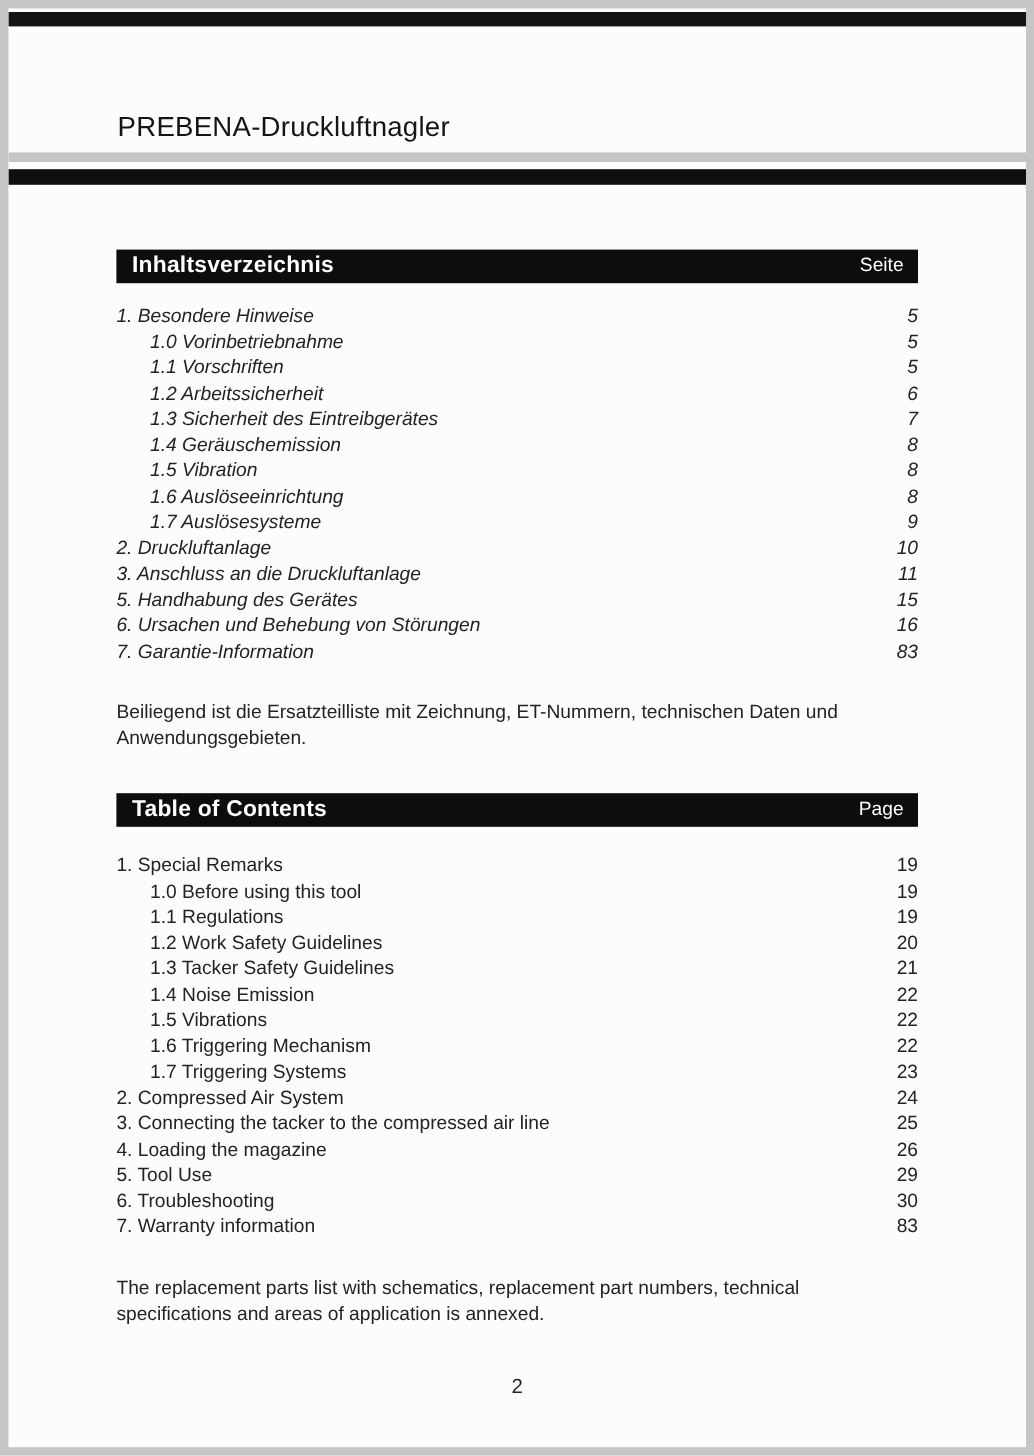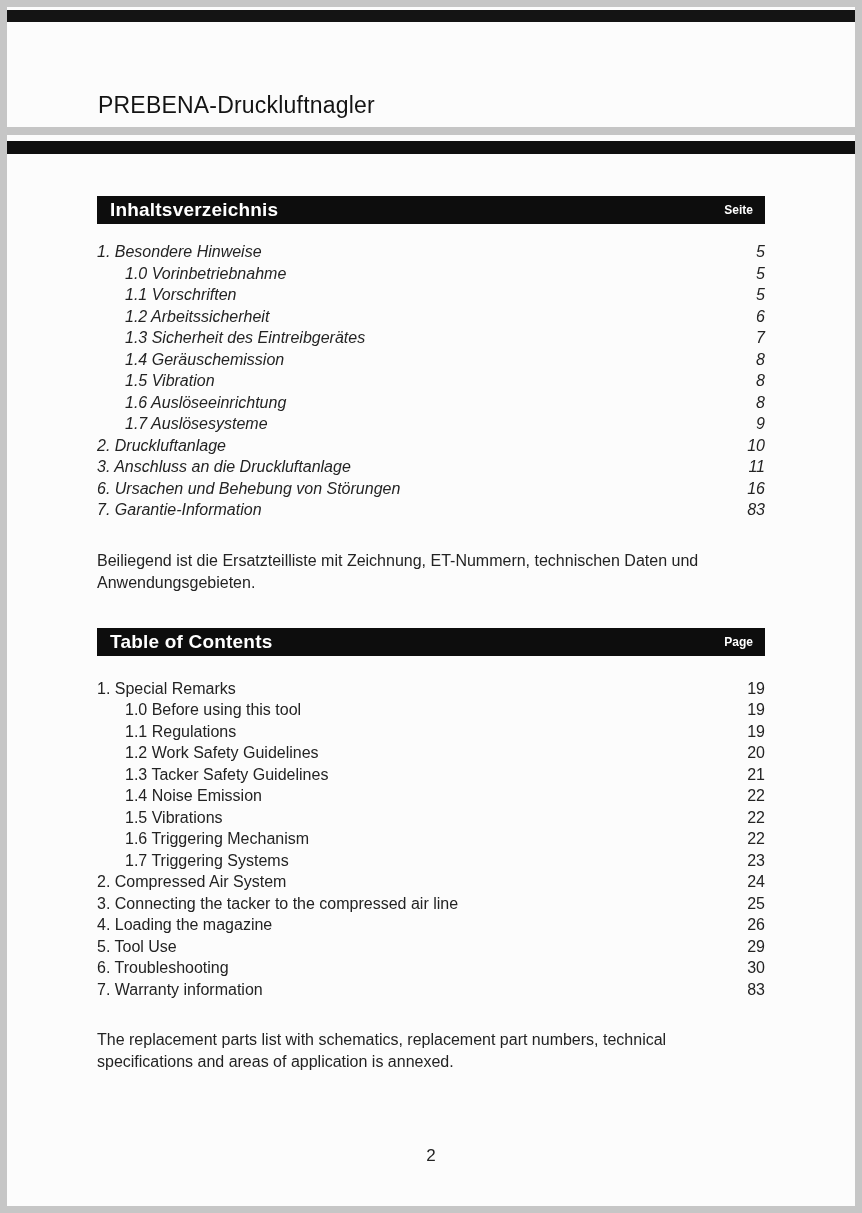--- a/index.html
+++ b/index.html
@@ -45,30 +45,30 @@
   }
   .toc-header {
     height: 28px;
     background: #0d0d0d;
     color: #ffffff;
     display: flex;
     align-items: center;
     justify-content: space-between;
     padding: 0 12px 0 13px;
   }
-  .toc-section-german .toc-header { margin-top: 42px; }
+  .toc-section-german .toc-header { margin-top: 54px; }
   .toc-section-english .toc-header { margin-top: 34px; }
   .toc-header-title {
     font-size: 19px;
     font-weight: 700;
     letter-spacing: 0.2px;
   }
   .toc-header-page {
-    font-size: 12px;
-    font-weight: 700;
+    font-size: 16px;
+    font-weight: 400;
   }
   .toc-list { font-size: 16px; color: #232323; }
   .toc-section-german .toc-list { margin-top: 17px; font-style: italic; }
   .toc-section-english .toc-list { margin-top: 22px; }
   .toc-row {
     display: flex;
     justify-content: space-between;
     line-height: 21.5px;
   }
   .toc-row.indent { padding-left: 28px; }
@@ -150,20 +150,24 @@
           </div>
           <div class="toc-row">
             <span class="toc-label">2. Druckluftanlage</span>
             <span class="toc-page">10</span>
           </div>
           <div class="toc-row">
             <span class="toc-label">3. Anschluss an die Druckluftanlage</span>
             <span class="toc-page">11</span>
           </div>
           <div class="toc-row">
+            <span class="toc-label">5. Handhabung des Gerätes</span>
+            <span class="toc-page">15</span>
+          </div>
+          <div class="toc-row">
             <span class="toc-label">6. Ursachen und Behebung von Störungen</span>
             <span class="toc-page">16</span>
           </div>
           <div class="toc-row">
             <span class="toc-label">7. Garantie-Information</span>
             <span class="toc-page">83</span>
           </div>
         </div>
       <p class="toc-note">Beiliegend ist die Ersatzteilliste mit Zeichnung, ET-Nummern, technischen Daten und Anwendungsgebieten.</p>
     </section>

